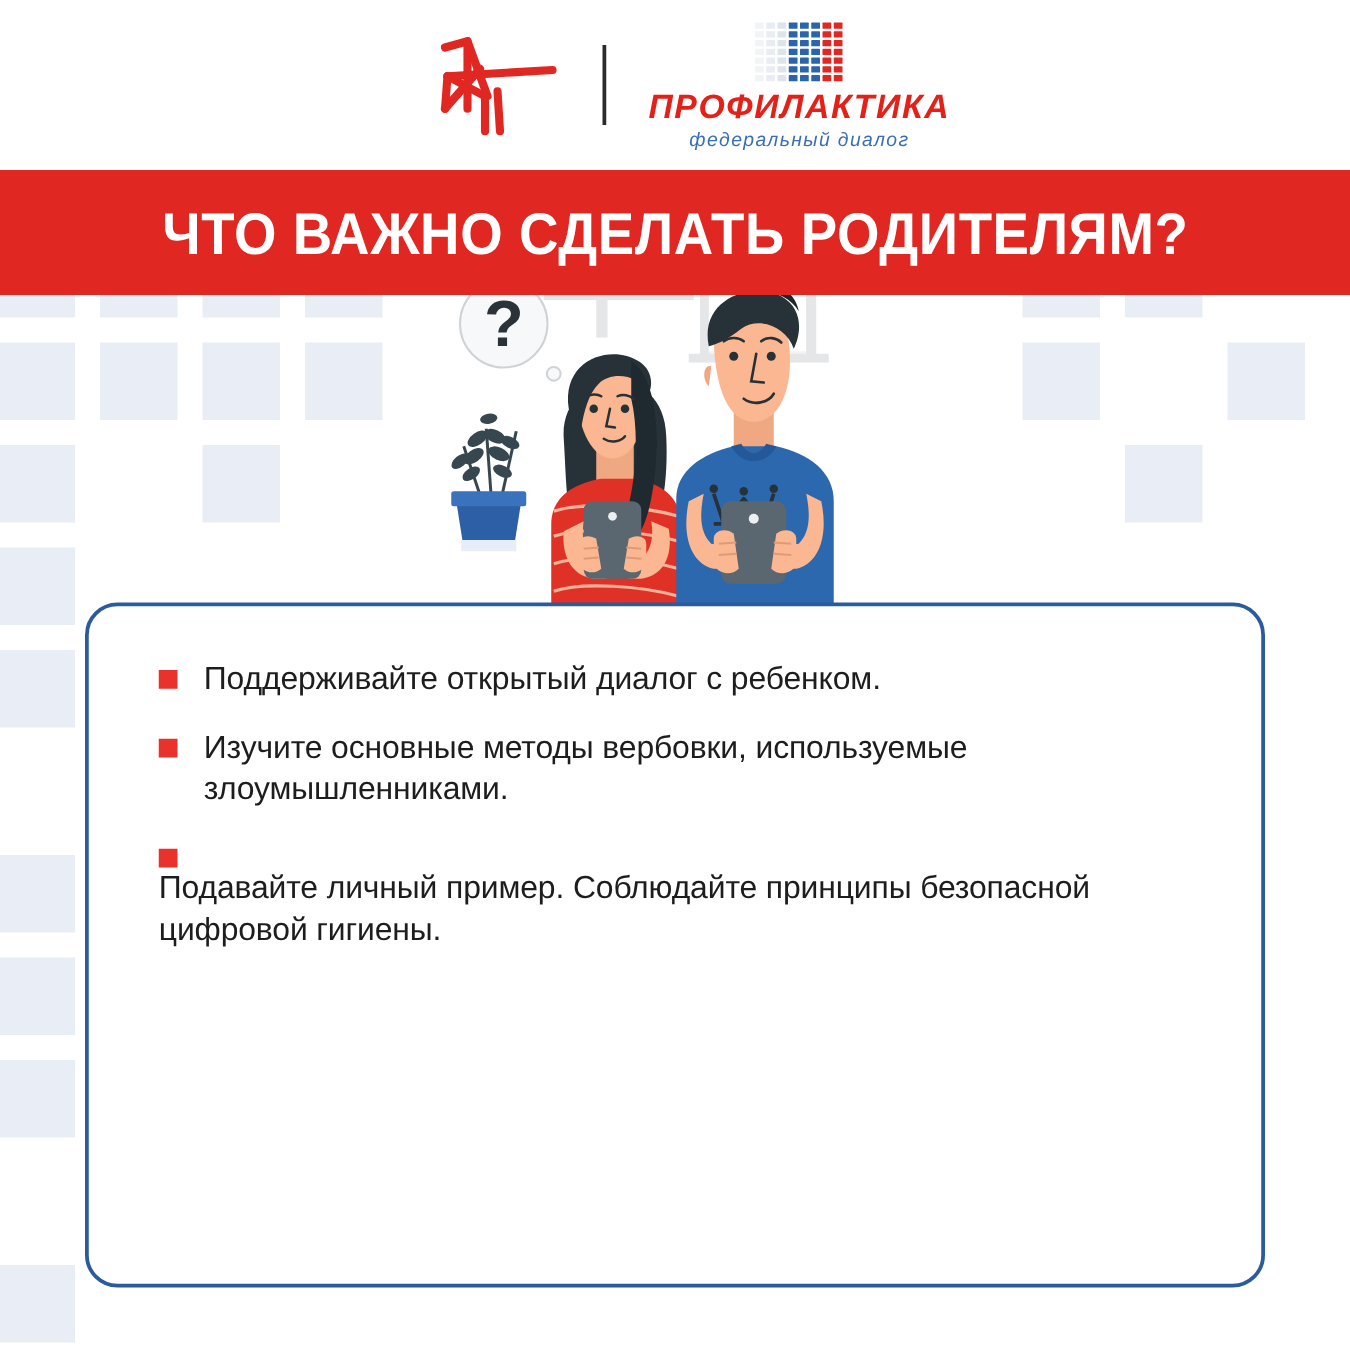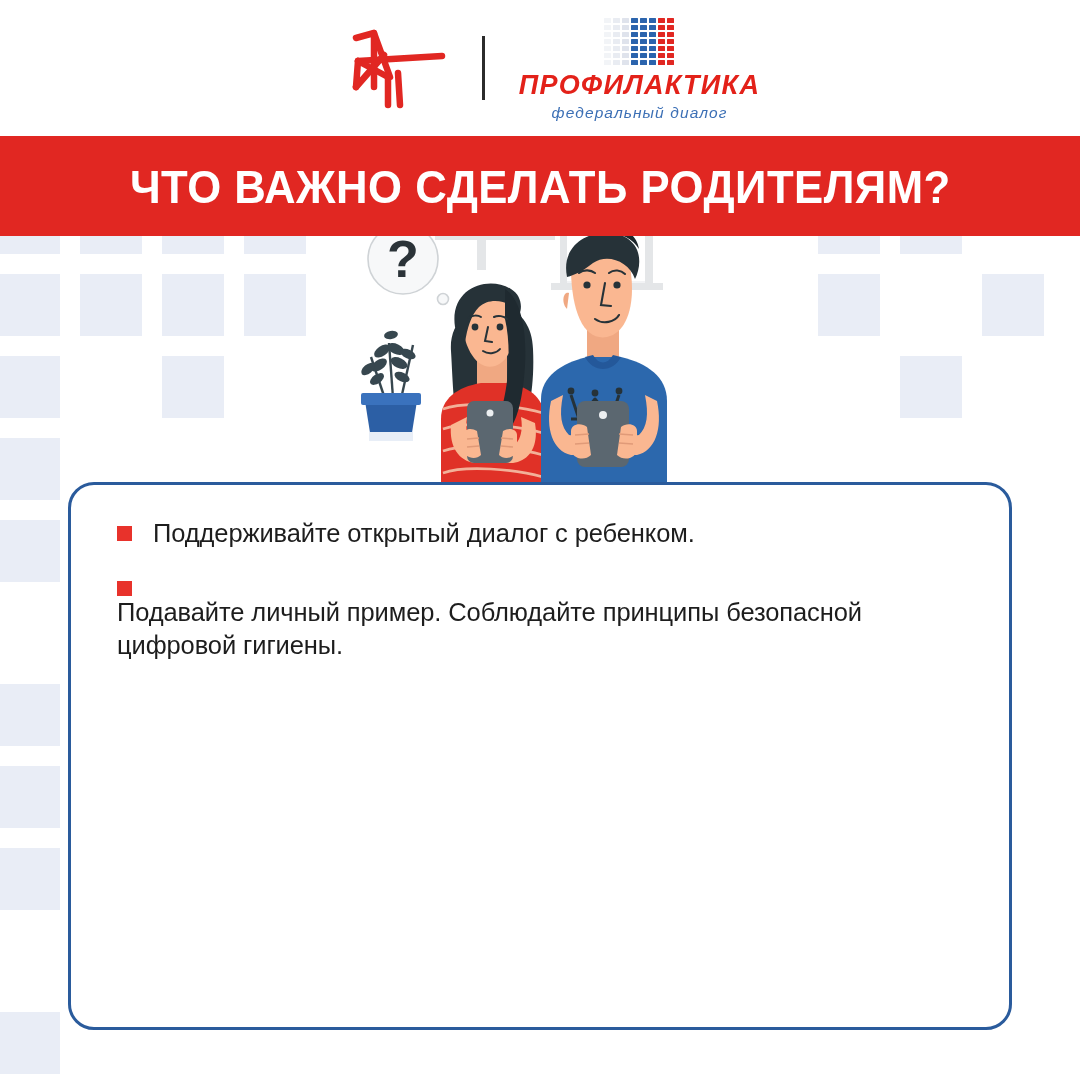--- a/index.html
+++ b/index.html
@@ -135,21 +135,21 @@
     height: 548px;
     background: #ffffff;
     border: 3px solid #2a5b9c;
     border-radius: 26px;
     box-sizing: border-box;
     z-index: 4;
     padding: 32px 46px 20px 46px;
   }
   #bullet-list {
     list-style: none;
-    margin: 0;
+    margin: 10px;
     padding: 0;
   }
   .bullet-item {
     display: flex;
     align-items: flex-start;
     margin-bottom: 22px;
   }
   .bullet-item:last-child { margin-bottom: 0; flex-direction: column; }
   .bullet-square {
     flex: 0 0 auto;
@@ -430,18 +430,22 @@
   </div>
 
   <div id="card">
     <ul id="bullet-list">
         <li class="bullet-item">
           <span class="bullet-square" style="background: rgb(232, 50, 43);"></span>
           <span class="bullet-text">Поддерживайте открытый диалог с ребенком.</span>
         </li>
         <li class="bullet-item">
           <span class="bullet-square" style="background: rgb(232, 50, 43);"></span>
+          <span class="bullet-text">Изучите основные методы вербовки, используемые злоумышленниками.</span>
+        </li>
+        <li class="bullet-item">
+          <span class="bullet-square" style="background: rgb(232, 50, 43);"></span>
           <span class="bullet-text">Подавайте личный пример. Соблюдайте принципы безопасной цифровой гигиены.</span>
         </li>
       </ul>
   </div>
 
 </div>
 
 </body></html>

